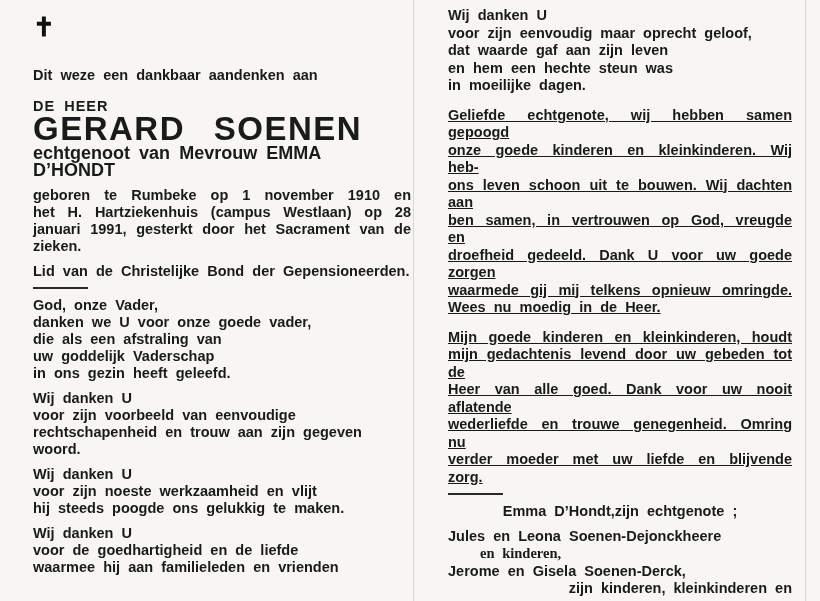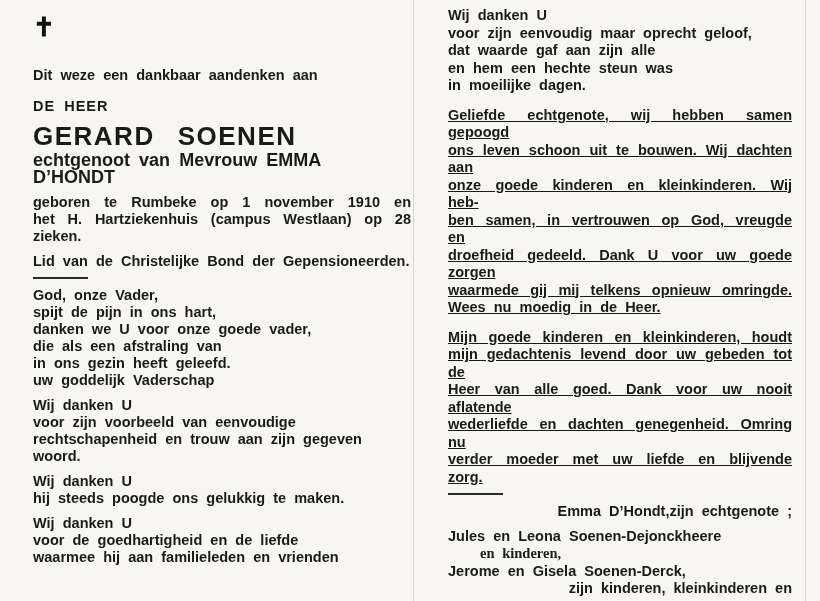--- a/index.html
+++ b/index.html
@@ -35,22 +35,21 @@
 
   .cross {
     font-size: 26px;
     line-height: 26px;
     margin: 14px 0 0 0;
     color: #111;
   }
   .intro { margin-top: 27px; }
   .salutation { margin-top: 14px; letter-spacing: 1px; }
   .deceased-name {
-    margin-top: 7px;
-    font-size: 26px;
+    font-size: 33px;
     line-height: 28px;
     letter-spacing: 1.5px;
     word-spacing: 0.55em;
   }
   .spouse-line { margin-top: 2px; font-size: 18px; }
 
   .block { margin-top: 8px; }
   .block-lg { margin-top: 12px; text-decoration: underline; }
 
   
@@ -59,21 +58,21 @@
 
   .divider {
     width: 55px;
     border-top: 2px solid #2a2a2a;
     margin: 7px 0 7px 0;
     height: 0;
   }
 
   .widow-row {
     display: flex;
-    justify-content: flex-end;
+    justify-content: center;
     margin-top: 8px;
   }
 
   .family-list { margin-top: 7px; }
   .indent-1 { padding-left: 32px; font-family: Liberation Serif, serif; }
   .align-right { text-align: right; }
 
   .rc-top { padding-top: 7px; }
 </style>
 </head>
@@ -91,78 +90,79 @@
 
     <div class="salutation">DE HEER</div>
 
     <div class="deceased-name">GERARD SOENEN</div>
 
     <div class="spouse-line">echtgenoot van Mevrouw EMMA D’HONDT</div>
 
     <div class="block just">
         <div>geboren te Rumbeke op 1 november 1910 en</div>
         <div>het H. Hartziekenhuis (campus Westlaan) op 28</div>
+        <div>januari 1991, gesterkt door het Sacrament van de</div>
         <div>zieken.</div>
       </div>
 
     <div class="block">Lid van de Christelijke Bond der Gepensioneerden.</div>
 
     <div class="divider"></div>
 
     <div class="block">
         <div>God, onze Vader,</div>
-        <div>spijt de pijn in ons hart,</div>
         <div>danken we U voor onze goede vader,</div>
         <div>die als een afstraling van</div>
+        <div>uw goddelijk Vaderschap</div>
         <div>in ons gezin heeft geleefd.</div>
-        <div>uw goddelijk Vaderschap</div>
       </div>
 
     <div class="block">
         <div>Wij danken U</div>
         <div>voor zijn voorbeeld van eenvoudige</div>
         <div>rechtschapenheid en trouw aan zijn gegeven woord.</div>
       </div>
 
     <div class="block">
         <div>Wij danken U</div>
+        <div>voor zijn noeste werkzaamheid en vlijt</div>
         <div>hij steeds poogde ons gelukkig te maken.</div>
       </div>
 
     <div class="block">
         <div>Wij danken U</div>
         <div>voor de goedhartigheid en de liefde</div>
         <div>waarmee hij aan familieleden en vrienden</div>
       </div>
   </div>
 
   <div class="col col-right">
     <div class="rc-top">
         <div>Wij danken U</div>
         <div>voor zijn eenvoudig maar oprecht geloof,</div>
-        <div>dat waarde gaf aan zijn alle</div>
+        <div>dat waarde gaf aan zijn leven</div>
         <div>en hem een hechte steun was</div>
         <div>in moeilijke dagen.</div>
       </div>
 
     <div class="block-lg just">
         <div>Geliefde echtgenote, wij hebben samen gepoogd</div>
+        <div>onze goede kinderen en kleinkinderen. Wij heb-</div>
         <div>ons leven schoon uit te bouwen. Wij dachten aan</div>
-        <div>onze goede kinderen en kleinkinderen. Wij heb-</div>
         <div>ben samen, in vertrouwen op God, vreugde en</div>
         <div>droefheid gedeeld. Dank U voor uw goede zorgen</div>
         <div>waarmede gij mij telkens opnieuw omringde.</div>
         <div>Wees nu moedig in de Heer.</div>
       </div>
 
     <div class="block-lg just">
         <div>Mijn goede kinderen en kleinkinderen, houdt</div>
         <div>mijn gedachtenis levend door uw gebeden tot de</div>
         <div>Heer van alle goed. Dank voor uw nooit aflatende</div>
-        <div>wederliefde en dachten genegenheid. Omring nu</div>
+        <div>wederliefde en trouwe genegenheid. Omring nu</div>
         <div>verder moeder met uw liefde en blijvende zorg.</div>
       </div>
 
     <div class="divider"></div>
 
     <div class="widow-row">
       <span>Emma D’Hondt,</span>
       <span>zijn echtgenote ;</span>
     </div>
 

